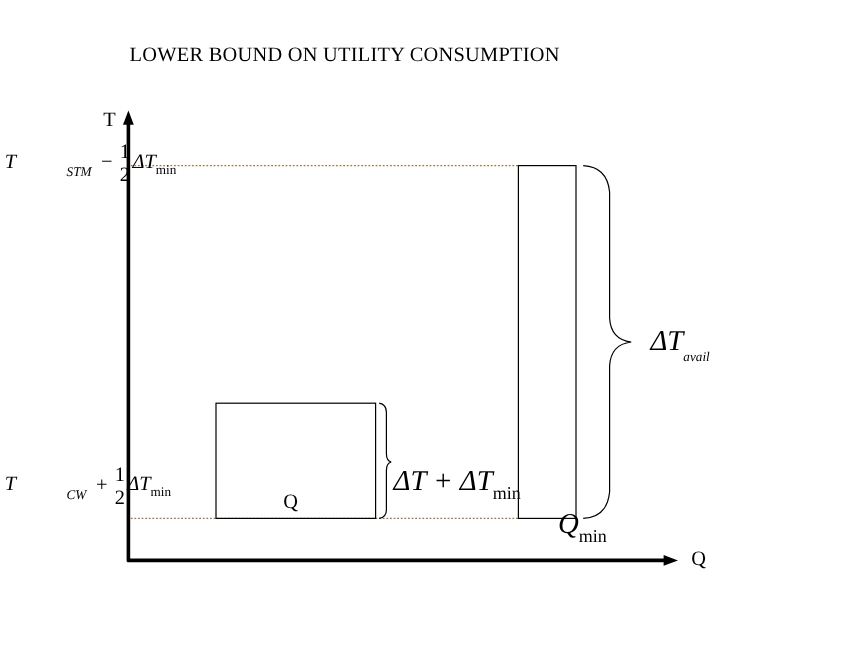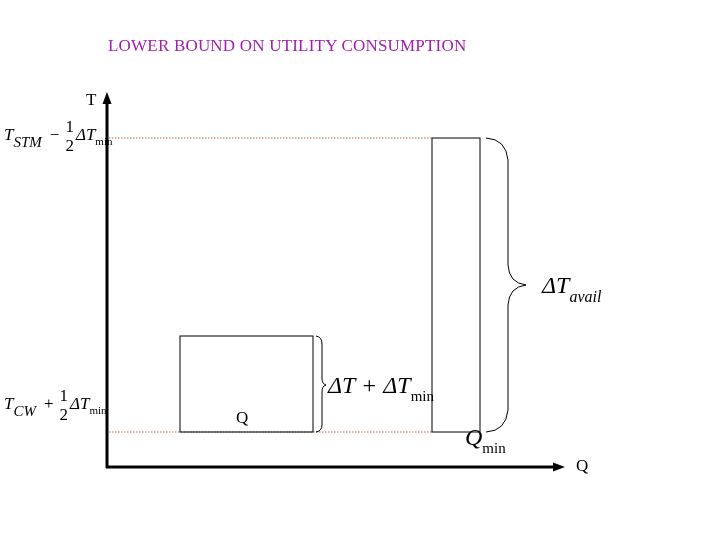--- a/index.html
+++ b/index.html
@@ -1,30 +1,30 @@
 <!DOCTYPE html>
 <html><head>
 <meta charset="utf-8">
 <style>
   html, body { margin: 0; padding: 0; background: #ffffff; }
   body { width: 720px; height: 540px; position: relative; overflow: hidden;
          font-family: "Liberation Serif", "DejaVu Serif", serif; color: #000; }
   .abs { position: absolute; }
-  .title { left: 108px; top: 36px; font-size: 17px; color: #a21caf; letter-spacing: 0.2px; white-space: nowrap; }
+  .title { left: 108px; top: 36px; font-size: 17px; color: #000000; letter-spacing: 0.2px; white-space: nowrap; }
   .lbl { font-size: 17px; white-space: nowrap; }
   .it { font-style: italic; }
   .sub { font-size: 11px; vertical-align: -5px; font-style: normal; }
-  .subi { font-size: 15px; vertical-align: -7px; font-style: italic; }
+  .subi { font-size: 11px; vertical-align: -7px; font-style: italic; margin-left: 42px; }
   .frac { display: inline-block; vertical-align: middle; text-align: center; font-size: 17px; line-height: 19px; margin: 0 2px; }
   .frac .num { display: block; }
   .frac .den { display: block; }
   .op { margin: 0 4px; font-size: 17px; }
   .big { font-size: 24px; }
   .bigsub { font-size: 15px; vertical-align: -8px; font-style: normal; }
-  .bigsubi { font-size: 16px; vertical-align: -9px; font-style: italic; }
+  .bigsubi { font-size: 11px; vertical-align: -9px; font-style: italic; }
   svg { position: absolute; left: 0; top: 0; }
 </style>
 </head>
 <body>
 
 <div class="abs title">LOWER BOUND ON UTILITY CONSUMPTION</div>
 
 <svg width="720" height="540">
 
   <line x1="109" y1="138" x2="432" y2="138" stroke="#b07040" stroke-width="1" stroke-dasharray="1.5,1.5"></line>
@@ -52,21 +52,21 @@
   <span class="op">−</span><span class="frac"><span class="num">1</span><span class="den">2</span></span><span class="lbl it">ΔT</span><span class="sub">min</span>
 </div>
 
 <div class="abs" style="left:4px; top:386px; white-space:nowrap;">
   <span class="lbl it">T</span><span class="subi">CW</span>
   <span class="op">+</span><span class="frac"><span class="num">1</span><span class="den">2</span></span><span class="lbl it">ΔT</span><span class="sub">min</span>
 </div>
 
 <div class="abs lbl" style="left:236px; top:408px;">Q</div>
 
-<div class="abs" style="left:328px; top:372px; white-space:nowrap;">
+<div class="abs" style="left:328px; top:388px; white-space:nowrap;">
   <span class="big it">ΔT + ΔT</span><span class="bigsub">min</span>
 </div>
 
 <div class="abs" style="left:465px; top:424px; white-space:nowrap;">
   <span class="big it">Q</span><span class="bigsub">min</span>
 </div>
 
 <div class="abs" style="left:542px; top:272px; white-space:nowrap;">
   <span class="big it">ΔT</span><span class="bigsubi">avail</span>
 </div>

